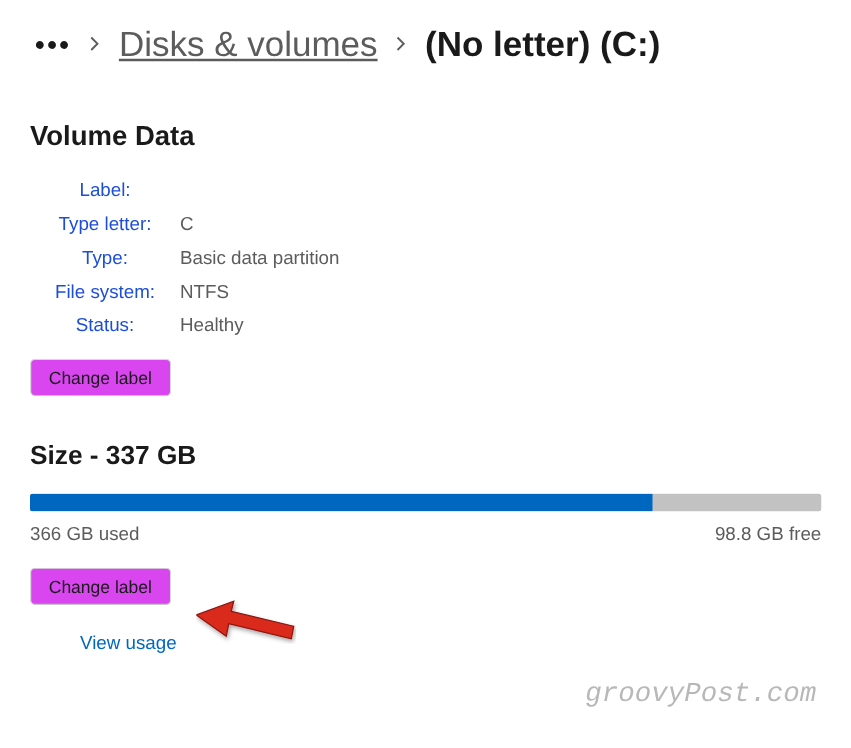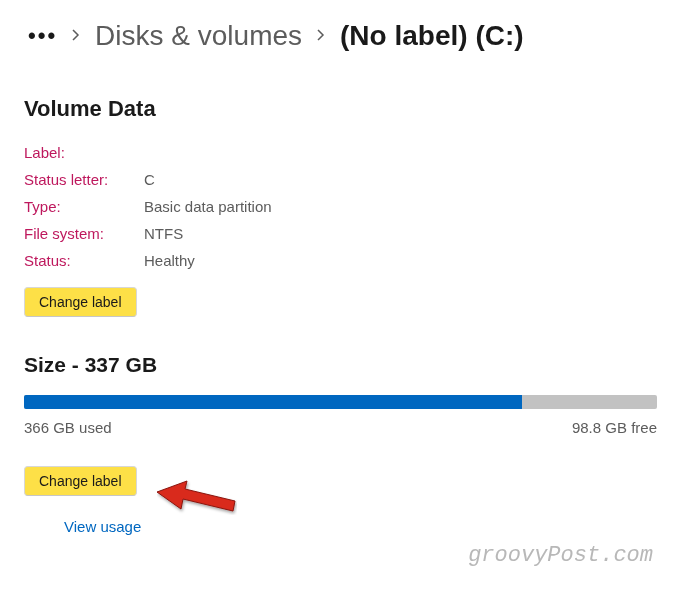--- a/index.html
+++ b/index.html
@@ -31,47 +31,49 @@
       line-height: 1;
     }
     .chevron {
       color: #5c5c5c;
       font-size: 14px;
     }
     .crumb-link {
       font-size: 28px;
       color: #5c5c5c;
       font-weight: 400;
+      text-decoration: underline;
     }
     .crumb-current {
       font-size: 28px;
       color: #1a1a1a;
       font-weight: 600;
     }
     .section-title {
       font-size: 22px;
       font-weight: 600;
       margin-bottom: 22px;
     }
     .data-table {
       display: grid;
       grid-template-columns: 120px auto;
       row-gap: 10px;
       margin-bottom: 18px;
       font-size: 15px;
     }
     .data-label {
-      color: #be185d;
+      color: #1d4ed8;
+      text-align: center;
     }
     .data-value {
       color: #5c5c5c;
     }
     .btn {
       display: inline-block;
-      background: #fde047;
+      background: #d946ef;
       border: 1px solid #d7d7d7;
       border-bottom: 1px solid #c6c6c6;
       border-radius: 4px;
       padding: 6px 14px;
       font-size: 14px;
       font-family: inherit;
       cursor: pointer;
       color: #1a1a1a;
     }
     .size-section {
@@ -92,21 +94,21 @@
     }
     .progress-fill {
       height: 100%;
       background: #0067c0;
     }
     .size-labels {
       display: flex;
       justify-content: space-between;
       font-size: 15px;
       color: #5c5c5c;
-      margin-bottom: 30px;
+      margin-bottom: 18px;
     }
     .link {
       color: #0067c0;
       font-size: 15px;
       cursor: pointer;
       display: inline-block;
       margin-top: 22px;
       margin-left: 40px;
     }
     .arrow-svg {
@@ -138,30 +140,30 @@
     <svg width="10" height="14" viewBox="0 0 10 14">
         <path d="M2 2 L7 7 L2 12" stroke="#5c5c5c" stroke-width="1.5" fill="none"></path>
       </svg>
   </span>
   <span class="crumb-link">Disks &amp; volumes</span>
   <span class="chevron">
     <svg width="10" height="14" viewBox="0 0 10 14">
         <path d="M2 2 L7 7 L2 12" stroke="#5c5c5c" stroke-width="1.5" fill="none"></path>
       </svg>
   </span>
-  <span class="crumb-current">(No label) (C:)</span>
+  <span class="crumb-current">(No letter) (C:)</span>
 </div>
 
 <h2 class="section-title">Volume Data</h2>
 
 <div class="data-table">
   <div class="data-label">Label:</div>
   <div class="data-value"></div>
 
-  <div class="data-label">Status letter:</div>
+  <div class="data-label">Type letter:</div>
   <div class="data-value">C</div>
 
   <div class="data-label">Type:</div>
   <div class="data-value">Basic data partition</div>
 
   <div class="data-label">File system:</div>
   <div class="data-value">NTFS</div>
 
   <div class="data-label">Status:</div>
   <div class="data-value">Healthy</div>

